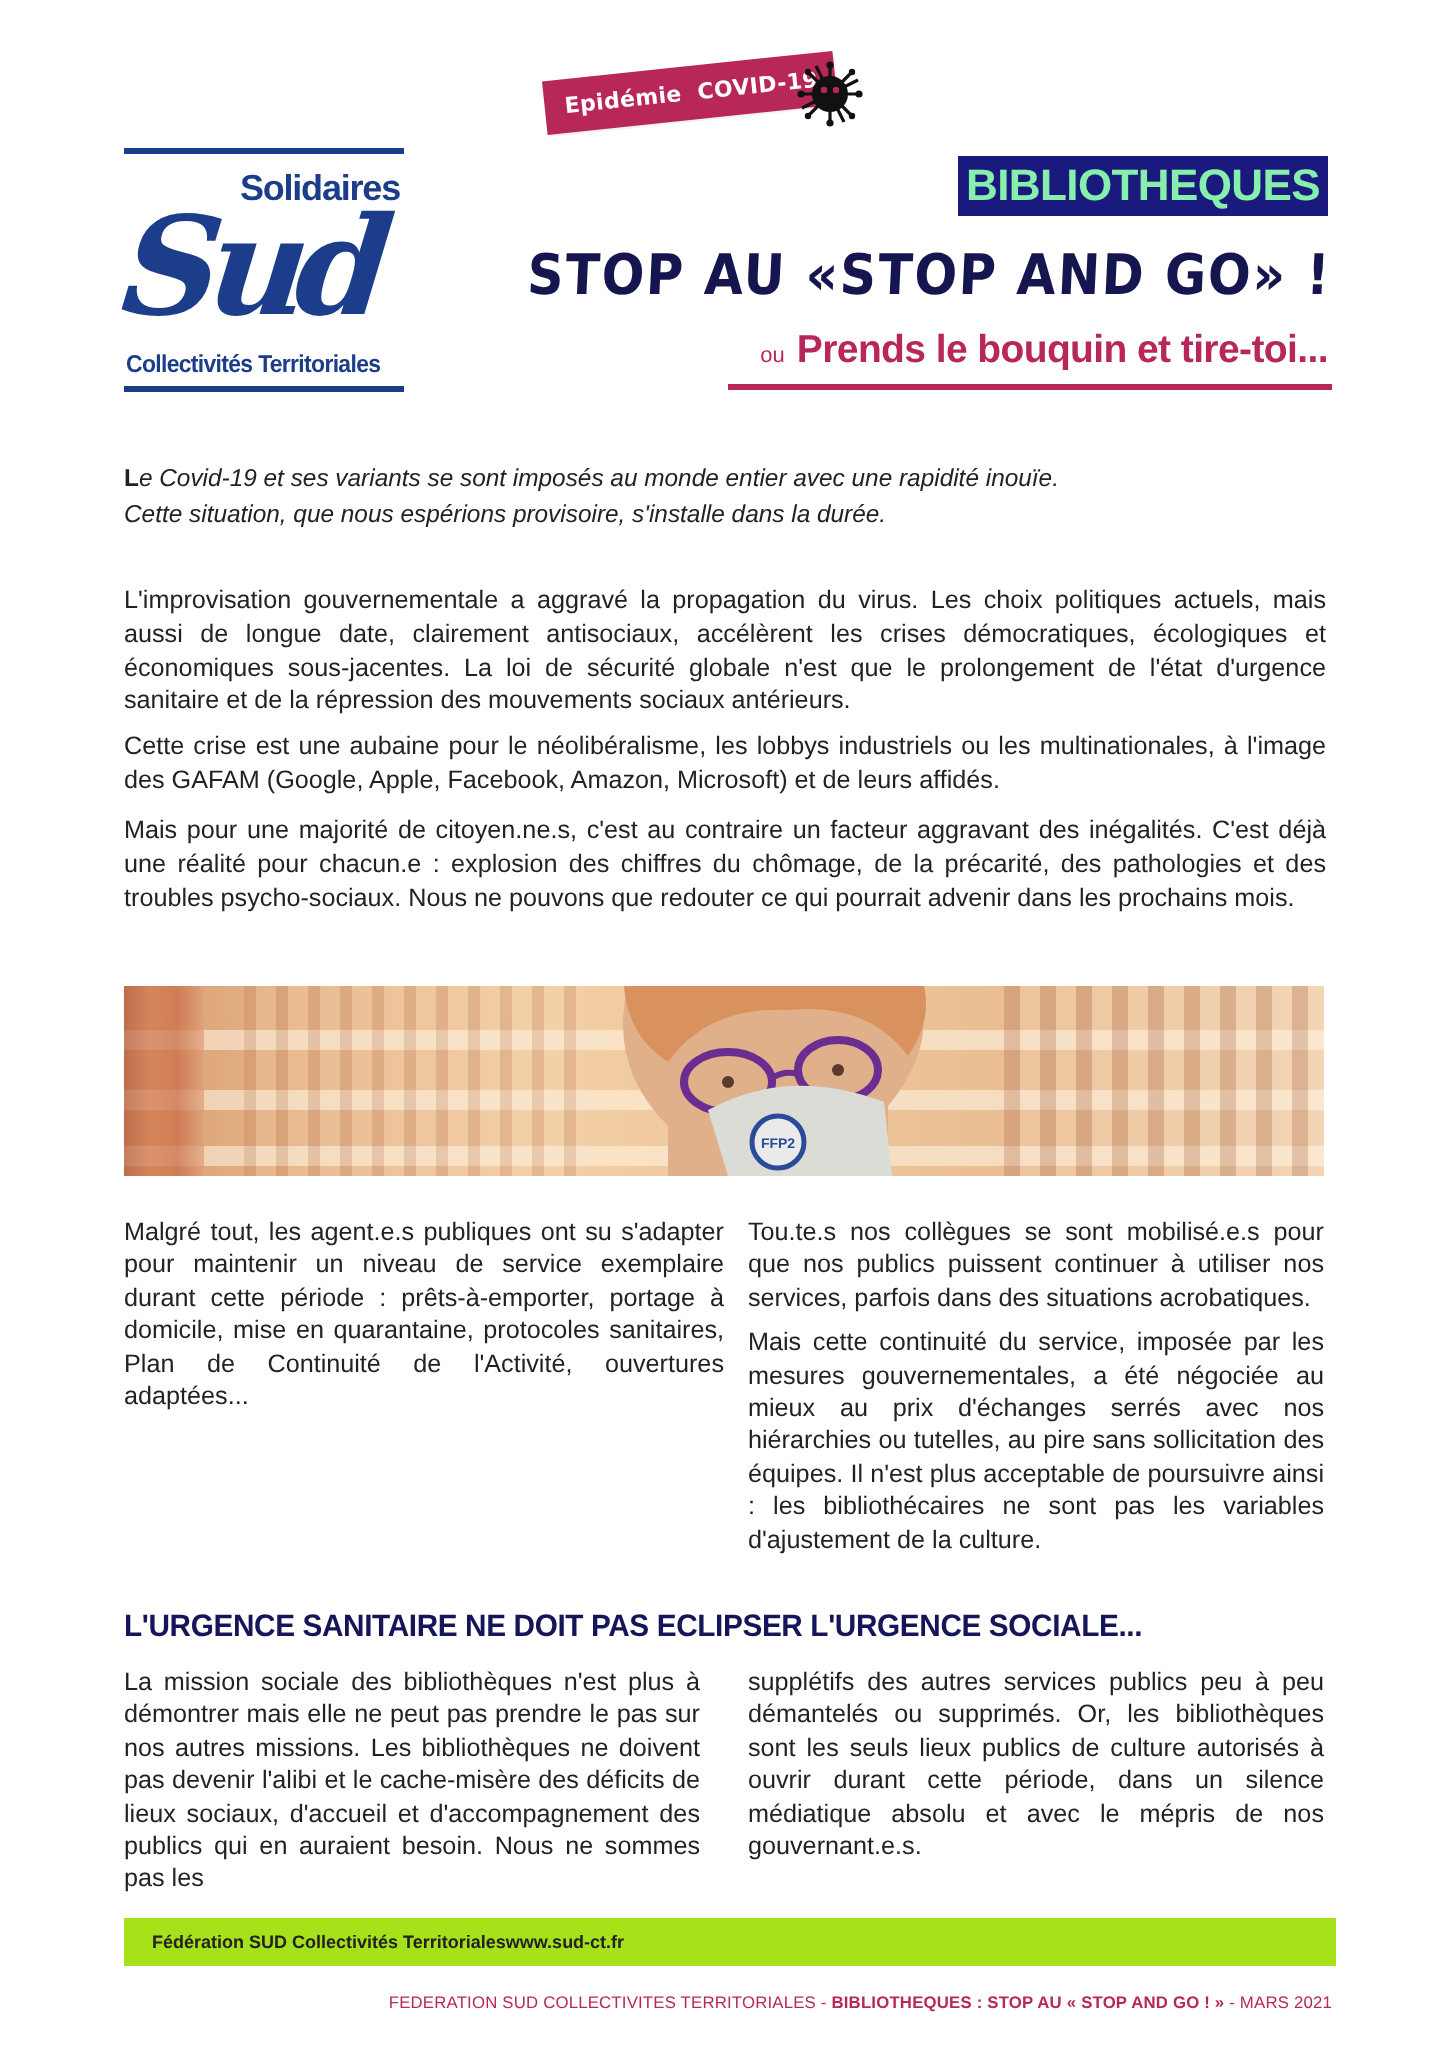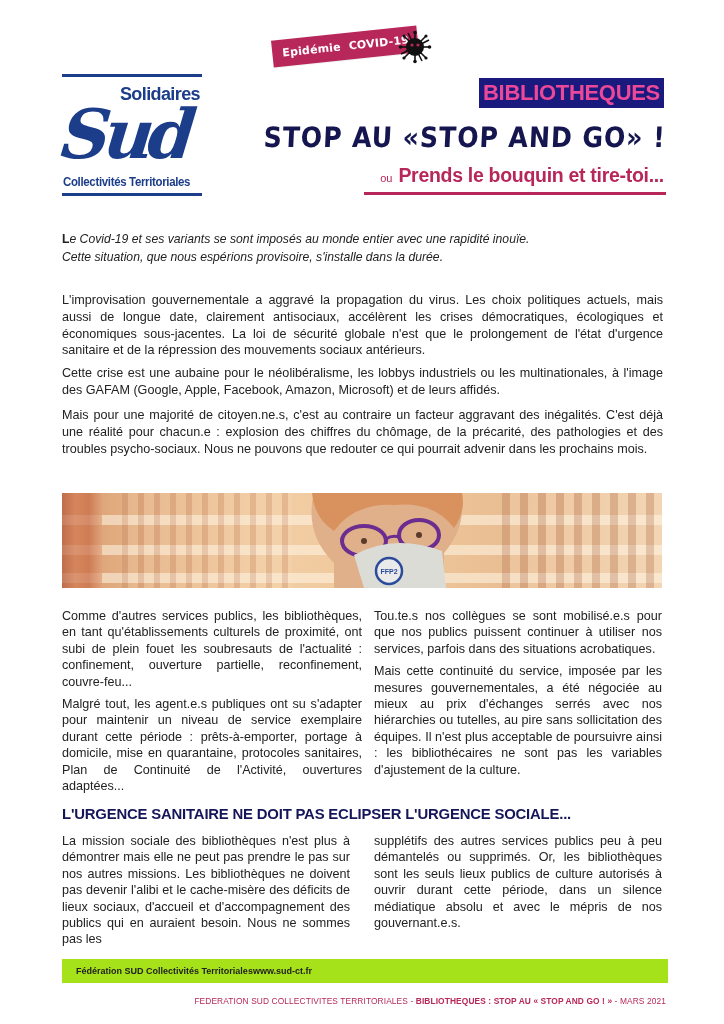--- a/index.html
+++ b/index.html
@@ -22,21 +22,21 @@
   .logo .bar { position: absolute; left: 0; width: 140px; height: 3px; background: #1b3d8a; }
   .logo .bar.top { top: 0; }
   .logo .bar.bot { top: 119px; }
   .logo .solid { position: absolute; right: 2px; top: 10px; font-family: Liberation Sans, sans-serif; font-weight: bold; color: #1b3d8a; font-size: 18px; letter-spacing: -0.6px; }
   .logo .sud { position: absolute; left: 0px; top: 20px; font-family: "DejaVu Serif", serif; font-style: italic; font-weight: bold; color: #1b3d8a; font-size: 68px; letter-spacing: -6px; line-height: 80px; transform: skewX(-6deg); }
   .logo .coll { position: absolute; left: 1px; top: 101px; font-family: "Liberation Sans", sans-serif; font-weight: bold; color: #1b3d8a; font-size: 12.2px; letter-spacing: -0.35px; transform: scaleX(0.94); transform-origin: left; white-space: nowrap; }
 
   
   .biblio {
     position: absolute; left: 479px; top: 78px; width: 185px; height: 30px;
-    background: #1a1a7e; color: #ec4899; font-weight: bold; font-size: 22px;
+    background: #1a1a7e; color: #86efac; font-weight: bold; font-size: 22px;
     display: flex; align-items: center; justify-content: center; letter-spacing: -0.3px;
     font-family: "Liberation Sans", sans-serif;
   }
   .stop {
     position: absolute; right: 58px; top: 121px; color: #15154f;
     font-family: "DejaVu Sans", sans-serif; font-weight: bold; font-size: 28px;
     letter-spacing: 1px; transform: scaleX(0.9) skewX(-3deg); transform-origin: right;
     white-space: nowrap;
   }
   .subtitle { position: absolute; right: 60px; top: 164px; white-space: nowrap; color: #b8275a; }
@@ -152,21 +152,20 @@
     <path d="M92 46 Q98 42 105 44" stroke="#6b2d8f" stroke-width="3" fill="none"></path>
     <circle cx="70" cy="48" r="3" fill="#5a3a2a"></circle>
       <circle cx="125" cy="42" r="3" fill="#5a3a2a"></circle>
     <path d="M60 62 Q100 40 148 58 L152 95 L70 95 Z" fill="#dcdcd6"></path>
     <circle cx="95" cy="78" r="13" fill="#eaeaea" stroke="#2a4b9a" stroke-width="2.5"></circle>
     <text x="95" y="81" font-size="7" text-anchor="middle" fill="#2a4b9a" font-family="Liberation Sans, sans-serif" font-weight="bold">FFP2</text>
   </svg>
 </div>
 
 <div class="col c1">
-  <p>Comme d'autres services publics, les bibliothèques, en tant qu'établissements culturels de proximité, ont subi de plein fouet les soubresauts de l'actualité : confinement, ouverture partielle, reconfinement, couvre-feu...</p>
   <p>Malgré tout, les agent.e.s publiques ont su s'adapter pour maintenir un niveau de service exemplaire durant cette période : prêts-à-emporter, portage à domicile, mise en quarantaine, protocoles sanitaires, Plan de Continuité de l'Activité, ouvertures adaptées...</p>
 </div>
 <div class="col c2">
   <p>Tou.te.s nos collègues se sont mobilisé.e.s pour que nos publics puissent continuer à utiliser nos services, parfois dans des situations acrobatiques.</p>
   <p>Mais cette continuité du service, imposée par les mesures gouvernementales, a été négociée au mieux au prix d'échanges serrés avec nos hiérarchies ou tutelles, au pire sans sollicitation des équipes. Il n'est plus acceptable de poursuivre ainsi : les bibliothécaires ne sont pas les variables d'ajustement de la culture.</p>
 </div>
 
 <div class="section-head">L'URGENCE SANITAIRE NE DOIT PAS ECLIPSER L'URGENCE SOCIALE...</div>
 <div class="col c3">
   <p>La mission sociale des bibliothèques n'est plus à démontrer mais elle ne peut pas prendre le pas sur nos autres missions. Les bibliothèques ne doivent pas devenir l'alibi et le cache-misère des déficits de lieux sociaux, d'accueil et d'accompagnement des publics qui en auraient besoin. Nous ne sommes pas les</p>

